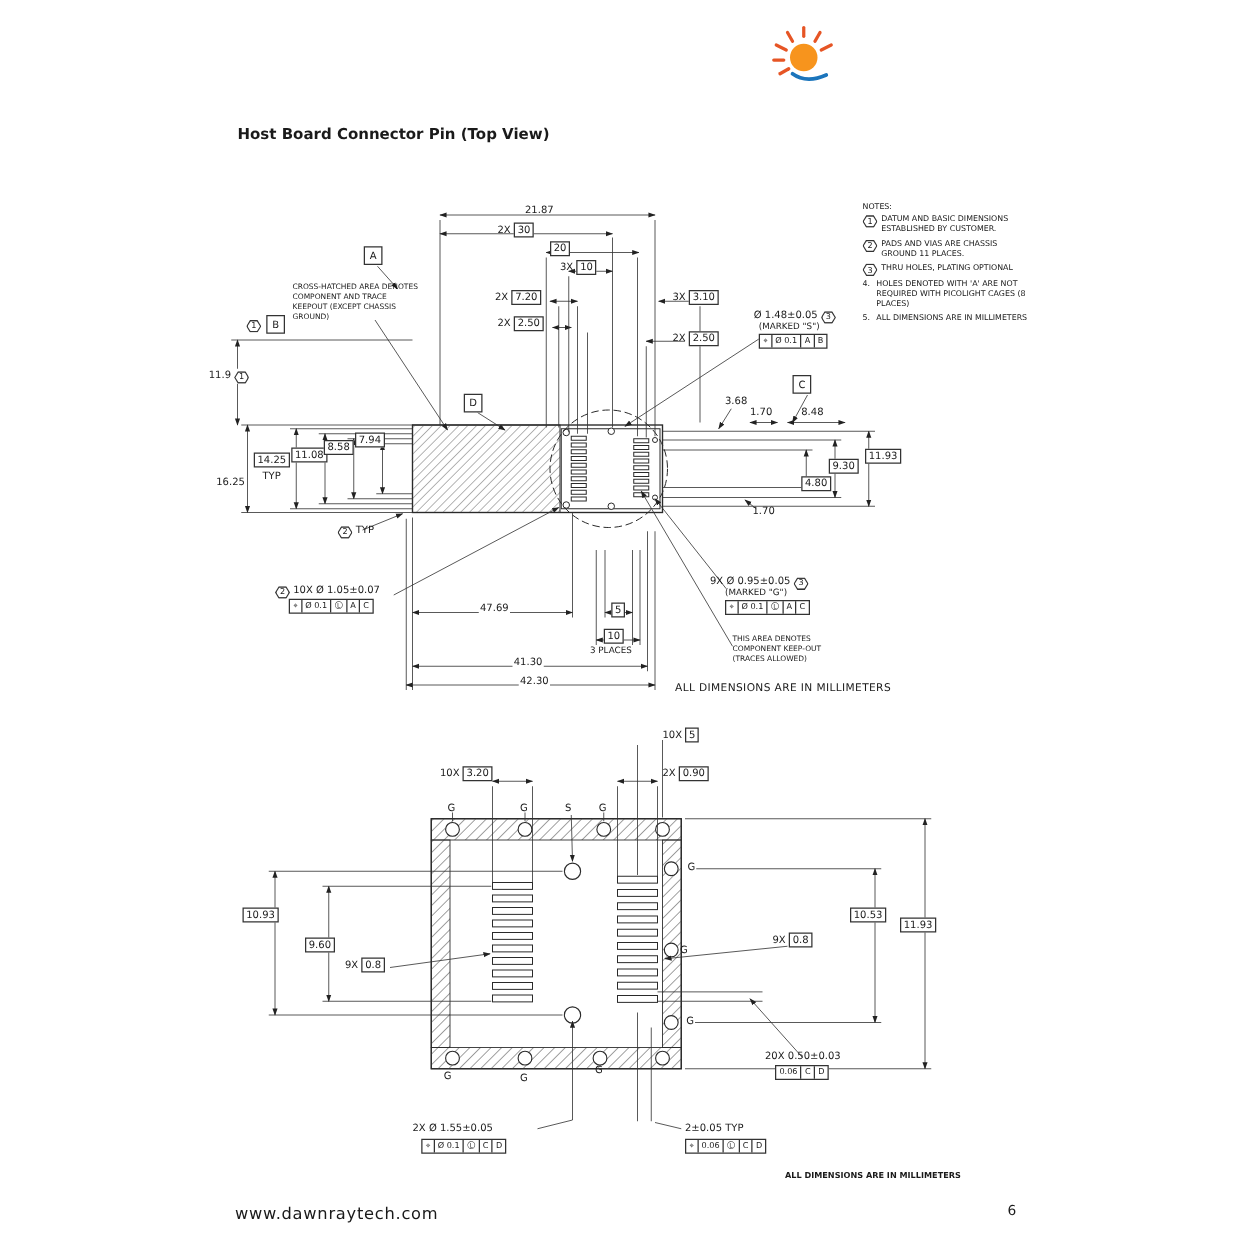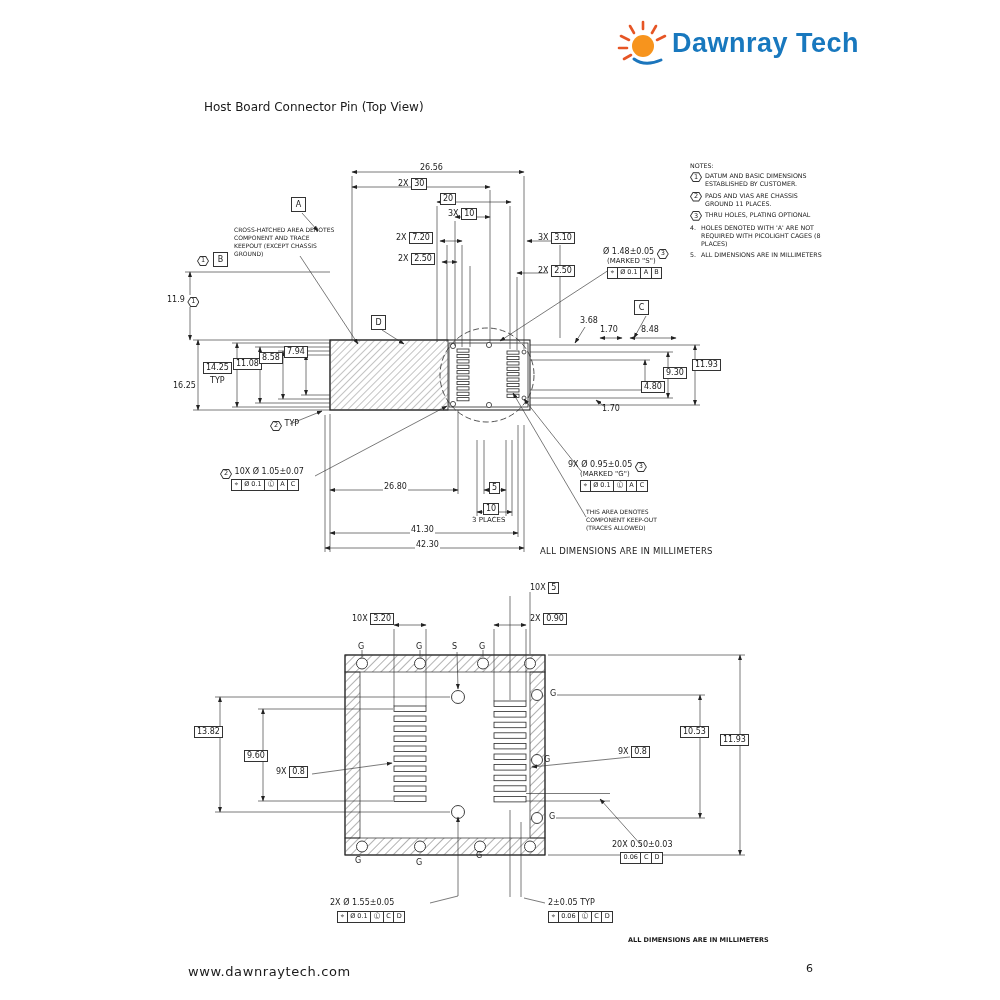--- a/index.html
+++ b/index.html
@@ -22,21 +22,21 @@
   .hex b{position:relative;font-size:6.5px;font-weight:400}
   .mnote{position:absolute;z-index:2;font-size:6px;line-height:1.35;color:#1a1a1a}
   .notes{position:absolute;z-index:2;font-size:6.3px;line-height:1.3;width:133px}
   .notes .nh{margin-bottom:2px}
   .nitem{display:flex;gap:3px;margin-bottom:3px;align-items:flex-start}
   .nitem .hex{margin-top:0}
   .nnum{flex:none;width:8px}
   .logo{position:absolute;left:616px;top:14px;display:flex;align-items:center;z-index:2}
   .brand{font-family:"Liberation Sans",sans-serif;font-weight:bold;font-size:27px;color:#1878be;
          letter-spacing:.5px;margin-left:2px}
-  .title{position:absolute;left:204px;top:100px;font-size:12px;font-weight:normal;z-index:2}
+  .title{position:absolute;left:190px;top:100px;font-size:12px;font-weight:bold;z-index:2}
   .alldims-top{position:absolute;z-index:2;font-size:8.5px;letter-spacing:.3px}
   .alldims-bot{position:absolute;z-index:2;font-size:6.5px;font-weight:bold}
   .footer-url{position:absolute;left:188px;top:964px;font-size:13px;letter-spacing:.6px;z-index:2}
   .footer-page{position:absolute;left:806px;top:962px;font-size:11px;z-index:2}
 </style>
 </head>
 <body>
 
 <svg class="geo" width="1000" height="1000">
   <defs>
@@ -263,21 +263,20 @@
         <line x1="40" y1="12" x2="36" y2="19"></line>
       <line x1="49" y1="22" x2="41" y2="26"></line>
         <line x1="14" y1="12" x2="18" y2="19"></line>
       <line x1="5" y1="22" x2="13" y2="26"></line>
         <line x1="3" y1="34" x2="11" y2="34"></line>
       <line x1="8" y1="45" x2="15" y2="41"></line>
     </g>
     <circle cx="27" cy="32" r="11" fill="#f7941d"></circle>
     <path d="M18,45 Q29,53 45,46" stroke="#1b75bc" stroke-width="3" fill="none" stroke-linecap="round"></path>
   </svg>
-  <span class="brand">Dawnray Tech</span>
 </div>
 <div class="title">Host Board Connector Pin (Top View)</div>
 
 <div class="notes" style="left:690px;top:162px">
   <div class="nh">NOTES:</div>
   <div class="nitem">
       <span class="hex">
         <b>1</b>
       </span>
       <span>DATUM AND BASIC DIMENSIONS ESTABLISHED BY CUSTOMER.</span>
@@ -297,21 +296,21 @@
   <div class="nitem">
       <span class="nnum">4.</span>
       <span>HOLES DENOTED WITH 'A' ARE NOT REQUIRED WITH PICOLIGHT CAGES (8 PLACES)</span>
     </div>
   <div class="nitem">
       <span class="nnum">5.</span>
       <span>ALL DIMENSIONS ARE IN MILLIMETERS</span>
     </div>
 </div>
 
-<div class="lbl" style="left:420px;top:163px">26.56</div>
+<div class="lbl" style="left:420px;top:163px">21.87</div>
 <div class="lbl" style="left:398px;top:178px"><span>2X</span> <span class="bx">30</span></div>
 <div class="lbl" style="left:440px;top:193px"><span class="bx">20</span></div>
 <div class="lbl" style="left:448px;top:208px"><span>3X</span> <span class="bx">10</span></div>
 <div class="lbl" style="left:396px;top:232px"><span>2X</span> <span class="bx">7.20</span></div>
 <div class="lbl" style="left:538px;top:232px"><span>3X</span> <span class="bx">3.10</span></div>
 <div class="lbl" style="left:398px;top:253px"><span>2X</span> <span class="bx">2.50</span></div>
 <div class="lbl" style="left:538px;top:265px"><span>2X</span> <span class="bx">2.50</span></div>
 
 <div class="datum" style="left:291px;top:197px">A</div>
 <div class="lbl" style="left:197px;top:254px"><span class="hex">
@@ -360,21 +359,21 @@
       <b>3</b>
     </span></div>
 <div class="lbl" style="left:607px;top:257px;font-size:7px">(MARKED "S")</div>
 <span class="fcf" style="left:607px;top:267px">
     <span>⌖</span>
     <span>Ø 0.1</span>
     <span>A</span>
     <span>B</span>
   </span>
 
-<div class="lbl wbg" style="left:383px;top:482px">26.80</div>
+<div class="lbl wbg" style="left:383px;top:482px">47.69</div>
 <div class="lbl" style="left:489px;top:482px"><span class="bx">5</span></div>
 <div class="lbl" style="left:483px;top:503px"><span class="bx">10</span></div>
 <div class="lbl" style="left:472px;top:516px;font-size:7px">3 PLACES</div>
 <div class="lbl wbg" style="left:410px;top:525px">41.30</div>
 <div class="lbl wbg" style="left:415px;top:540px">42.30</div>
 
 <div class="lbl" style="left:568px;top:460px"><span>9X</span> <span>Ø 0.95±0.05</span> <span class="hex">
       <b>3</b>
     </span></div>
 <div class="lbl" style="left:580px;top:470px;font-size:7px">(MARKED "G")</div>
@@ -391,21 +390,21 @@
 
 <div class="lbl" style="left:530px;top:582px"><span>10X</span> <span class="bx">5</span></div>
 <div class="lbl" style="left:352px;top:613px"><span>10X</span> <span class="bx">3.20</span></div>
 <div class="lbl" style="left:530px;top:613px"><span>2X</span> <span class="bx">0.90</span></div>
 
 <div class="lbl" style="left:358px;top:642px">G</div>
 <div class="lbl" style="left:416px;top:642px">G</div>
 <div class="lbl" style="left:452px;top:642px">S</div>
 <div class="lbl" style="left:479px;top:642px">G</div>
 
-<div class="lbl" style="left:194px;top:726px"><span class="bx">13.82</span></div>
+<div class="lbl" style="left:194px;top:726px"><span class="bx">10.93</span></div>
 <div class="lbl" style="left:244px;top:750px"><span class="bx">9.60</span></div>
 <div class="lbl" style="left:276px;top:766px"><span>9X</span> <span class="bx">0.8</span></div>
 
 <div class="lbl wbg" style="left:549px;top:689px">G</div>
 <div class="lbl" style="left:544px;top:755px">G</div>
 <div class="lbl wbg" style="left:548px;top:812px">G</div>
 
 <div class="lbl" style="left:680px;top:726px"><span class="bx">10.53</span></div>
 <div class="lbl" style="left:720px;top:734px"><span class="bx">11.93</span></div>
 <div class="lbl" style="left:618px;top:746px"><span>9X</span> <span class="bx">0.8</span></div>

